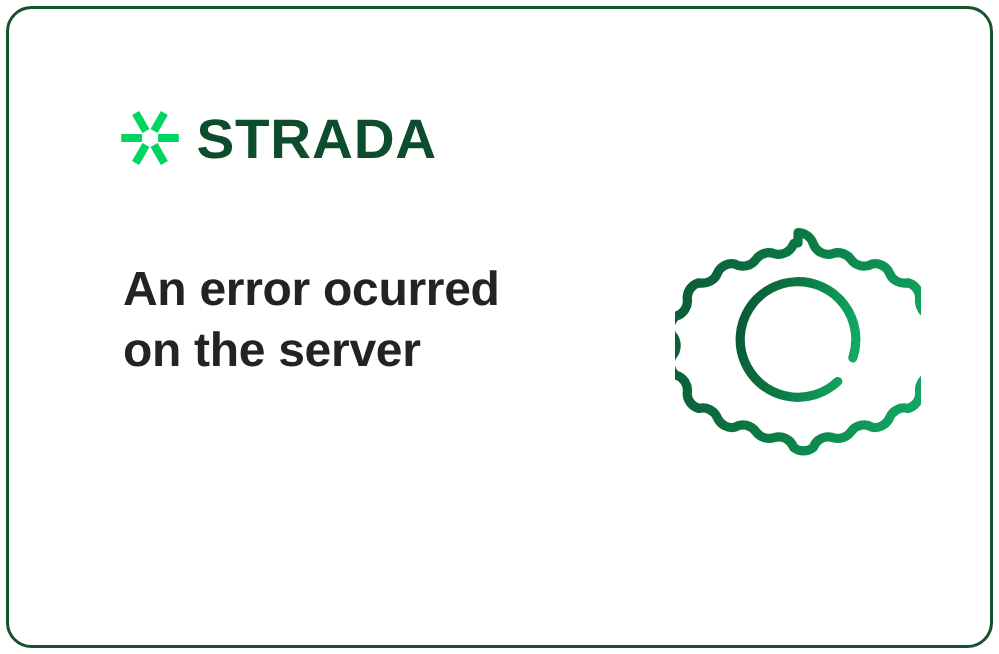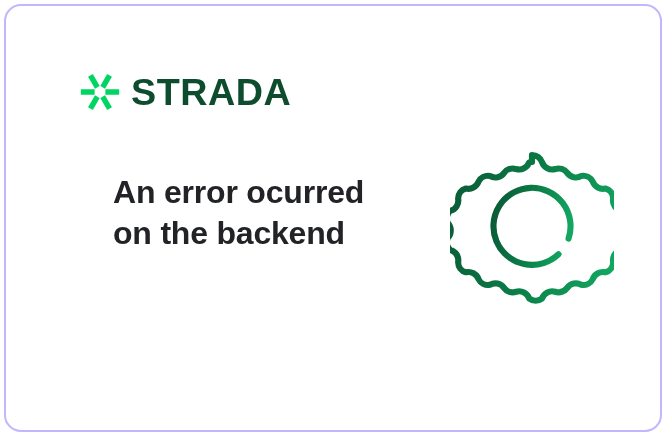--- a/index.html
+++ b/index.html
@@ -15,21 +15,21 @@
   }
 
   #error-card {
     position: absolute;
     left: 4px;
     top: 4px;
     width: 658px;
     height: 428px;
     box-sizing: border-box;
     background: #ffffff;
-    border: 2px solid #c4b5fd;
+    border: 2px solid #14532d;
     border-radius: 17px;
     overflow: hidden;
   }
 
   
   #brand-lockup {
     position: absolute;
     left: 74px;
     top: 66px;
     display: flex;
@@ -63,21 +63,20 @@
     font-family: "Liberation Sans", sans-serif;
     font-size: 32px;
     font-weight: bold;
     line-height: 41px;
     letter-spacing: -0.2px;
     color: #212326;
   }
   #error-message .msg-line {
     display: block;
     white-space: nowrap;
-    margin-left: 31px;
   }
 
   
   #gear-illustration {
     position: absolute;
     left: 444px;
     top: 136px;
     width: 164px;
     height: 164px;
     display: block;
@@ -103,21 +102,21 @@
 
         <rect x="2" y="43.2" width="96" height="13.6" rx="1" transform="rotate(60 50 50)"></rect>
         <rect x="2" y="43.2" width="96" height="13.6" rx="1" transform="rotate(-60 50 50)"></rect>
       </g>
     </svg>
     <div id="brand-wordmark">STRADA</div>
   </div>
 
   <div id="error-message">
     <span class="msg-line">An error ocurred</span>
-    <span class="msg-line">on the backend</span>
+    <span class="msg-line">on the server</span>
   </div>
 
   <svg id="gear-illustration" viewBox="0 0 200 200" aria-hidden="true">
     <defs>
       <linearGradient id="gear-grad" x1="0" y1="0.35" x2="1" y2="0.55">
         <stop offset="0%" stop-color="#0a5c37"></stop>
         <stop offset="45%" stop-color="#0b7a45"></stop>
         <stop offset="100%" stop-color="#12a862"></stop>
       </linearGradient>
     </defs>

